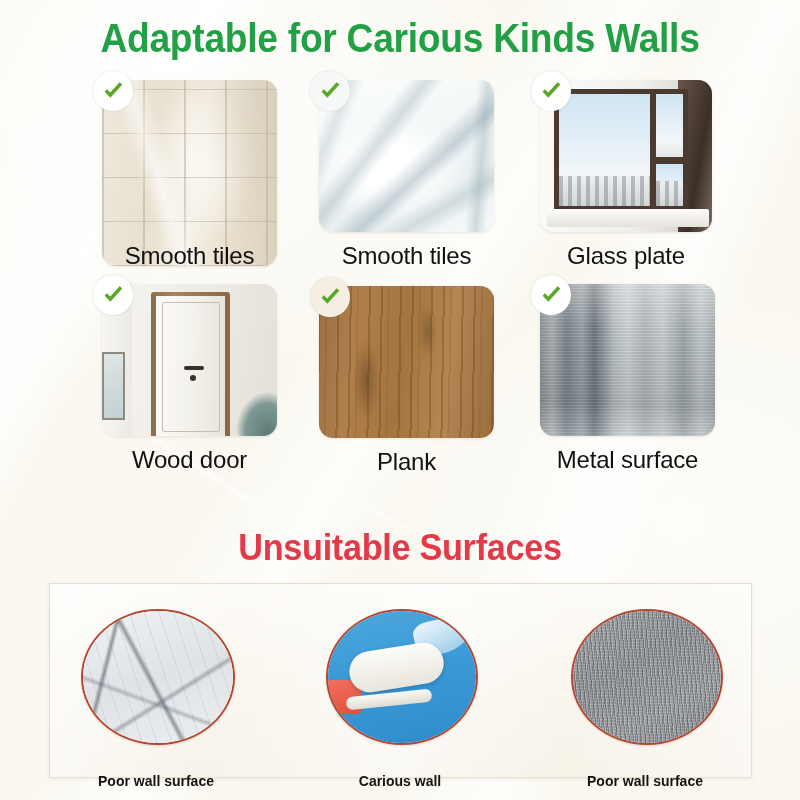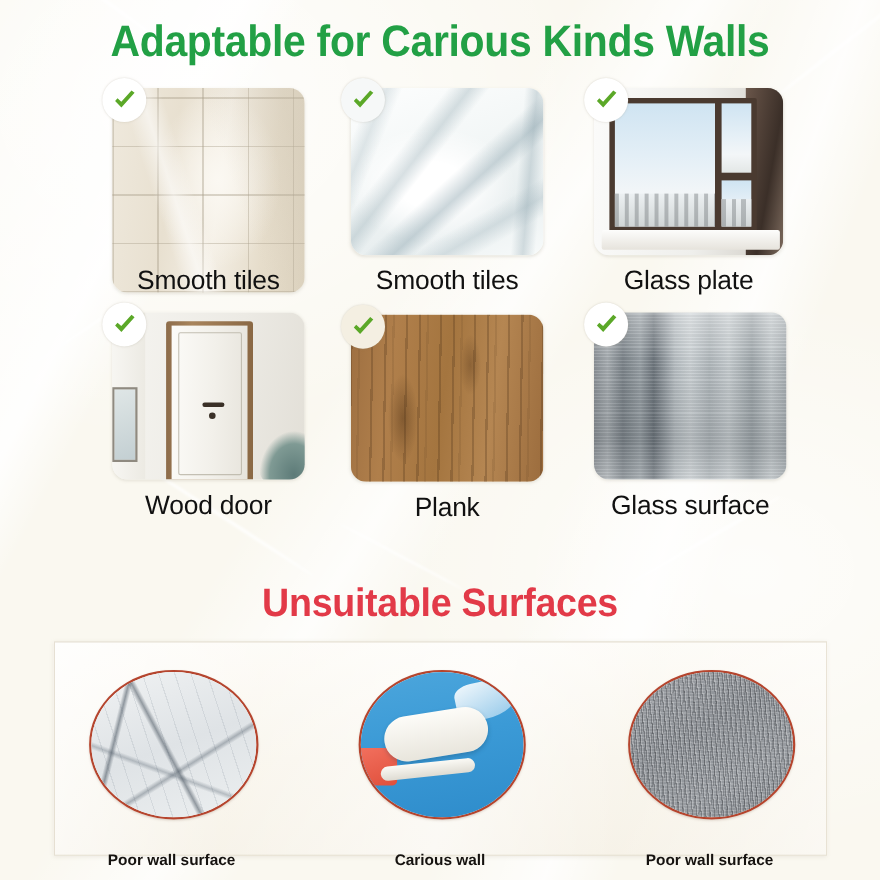--- a/index.html
+++ b/index.html
@@ -312,21 +312,21 @@
 
     <div class="cell" style="left:452px;top:212px;width:175px;height:152px;">
       <div class="thumb">
         <div class="tex-metal"></div>
       </div>
       <div class="badge">
         <svg viewBox="0 0 24 24" aria-hidden="true">
             <path d="M3.5 12.3 L9 18 L20.5 5.2 L17.8 3.1 L8.9 12.9 L5.6 9.9 Z" fill="#5ba828"></path>
           </svg>
       </div>
-      <div class="cap" style="top:162px;">Glass surface</div>
+      <div class="cap" style="top:162px;">Metal surface</div>
     </div>
 
   </div>
 
   <div class="title" id="title-bad">Unsuitable Surfaces</div>
 
   <div id="bad-panel">
 
     <div class="bad-item" style="left:32px;top:26px;width:150px;height:132px;">
       <div class="oval">

